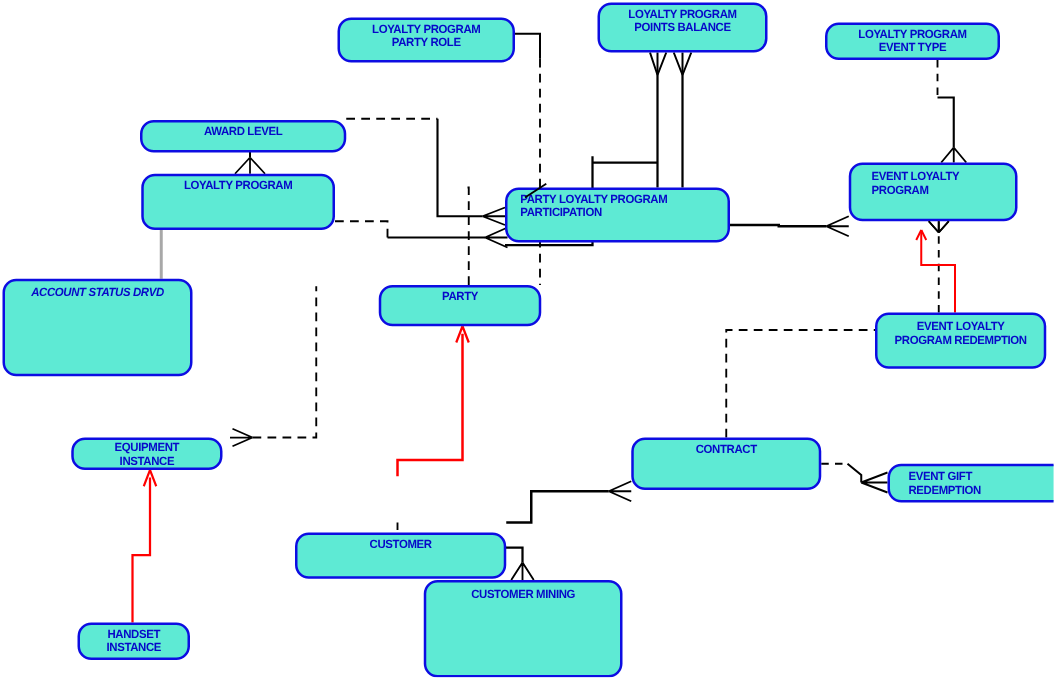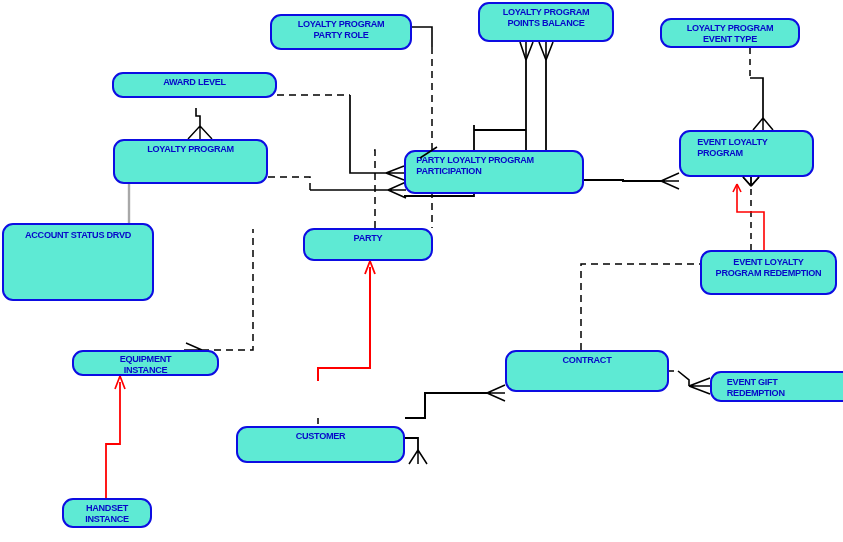--- a/index.html
+++ b/index.html
@@ -149,69 +149,72 @@
   <div class="entity" style="left:478px;top:2px;width:136px;height:40px;">
     <span class="ent-label">LOYALTY PROGRAM
 POINTS BALANCE</span>
   </div>
 
   <div class="entity" style="left:660px;top:18px;width:140px;height:30px;">
     <span class="ent-label">LOYALTY PROGRAM
 EVENT TYPE</span>
   </div>
 
-  <div class="entity" style="left:112px;top:72px;width:165px;height:26px;">
+  <div class="entity" style="left:112px;top:96px;width:165px;height:26px;">
     <span class="ent-label">AWARD LEVEL</span>
   </div>
 
   <div class="entity" style="left:113px;top:139px;width:155px;height:45px;">
     <span class="ent-label">LOYALTY PROGRAM</span>
   </div>
 
   <div class="entity" style="left:404px;top:150px;width:180px;height:44px;padding-left:30px;">
     <span class="ent-label" style="text-align:left;left:7px;right:5px;">PARTY LOYALTY PROGRAM
 PARTICIPATION</span>
   </div>
 
   <div class="entity" style="left:679px;top:130px;width:135px;height:47px;">
     <span class="ent-label" style="text-align:left;left:14px;right:5px;top:5px;">EVENT LOYALTY
 PROGRAM</span>
   </div>
 
-  <div class="entity" style="left:2px;top:223px;width:152px;height:78px;">
+  <div class="entity" style="left:2px;top:223px;width:152px;height:78px;font-style:italic;">
     <span class="ent-label" style="top:5px;">ACCOUNT STATUS DRVD</span>
   </div>
 
   <div class="entity" style="left:303px;top:228px;width:130px;height:33px;">
     <span class="ent-label">PARTY</span>
   </div>
 
   <div class="entity" style="left:700px;top:250px;width:137px;height:45px;">
     <span class="ent-label" style="top:5px;">EVENT LOYALTY
 PROGRAM REDEMPTION</span>
   </div>
 
-  <div class="entity" style="left:72px;top:350px;width:147px;height:26px;">
+  <div class="entity" style="left:57px;top:350px;width:121px;height:26px;">
     <span class="ent-label" style="top:2px;">EQUIPMENT
 INSTANCE</span>
   </div>
 
-  <div class="entity" style="left:505px;top:350px;width:164px;height:42px;">
+  <div class="entity" style="left:505px;top:350px;width:152px;height:42px;">
     <span class="ent-label">CONTRACT</span>
   </div>
 
   <div class="entity" style="left:710px;top:371px;width:161px;height:31px;">
     <span class="ent-label" style="text-align:left;left:12px;right:5px;top:4px;">EVENT GIFT
 REDEMPTION</span>
   </div>
 
   <div class="entity" style="left:236px;top:381px;width:169px;height:37px;margin-top:45px;">
     <span class="ent-label">CUSTOMER</span>
   </div>
 
+  <div class="entity" style="left:339px;top:464px;width:159px;height:78px;">
+    <span class="ent-label" style="top:5px;">CUSTOMER MINING</span>
+  </div>
 
   <div class="entity" style="left:62px;top:498px;width:90px;height:30px;">
     <span class="ent-label" style="top:3px;">HANDSET
 INSTANCE</span>
   </div>
 
   <svg class="wires wires-top" viewBox="0 0 843 542">
 
     <path d="M404,166 L415,173 L404,180" fill="none" stroke="#000" stroke-width="0.1" opacity="0"></path>
 

